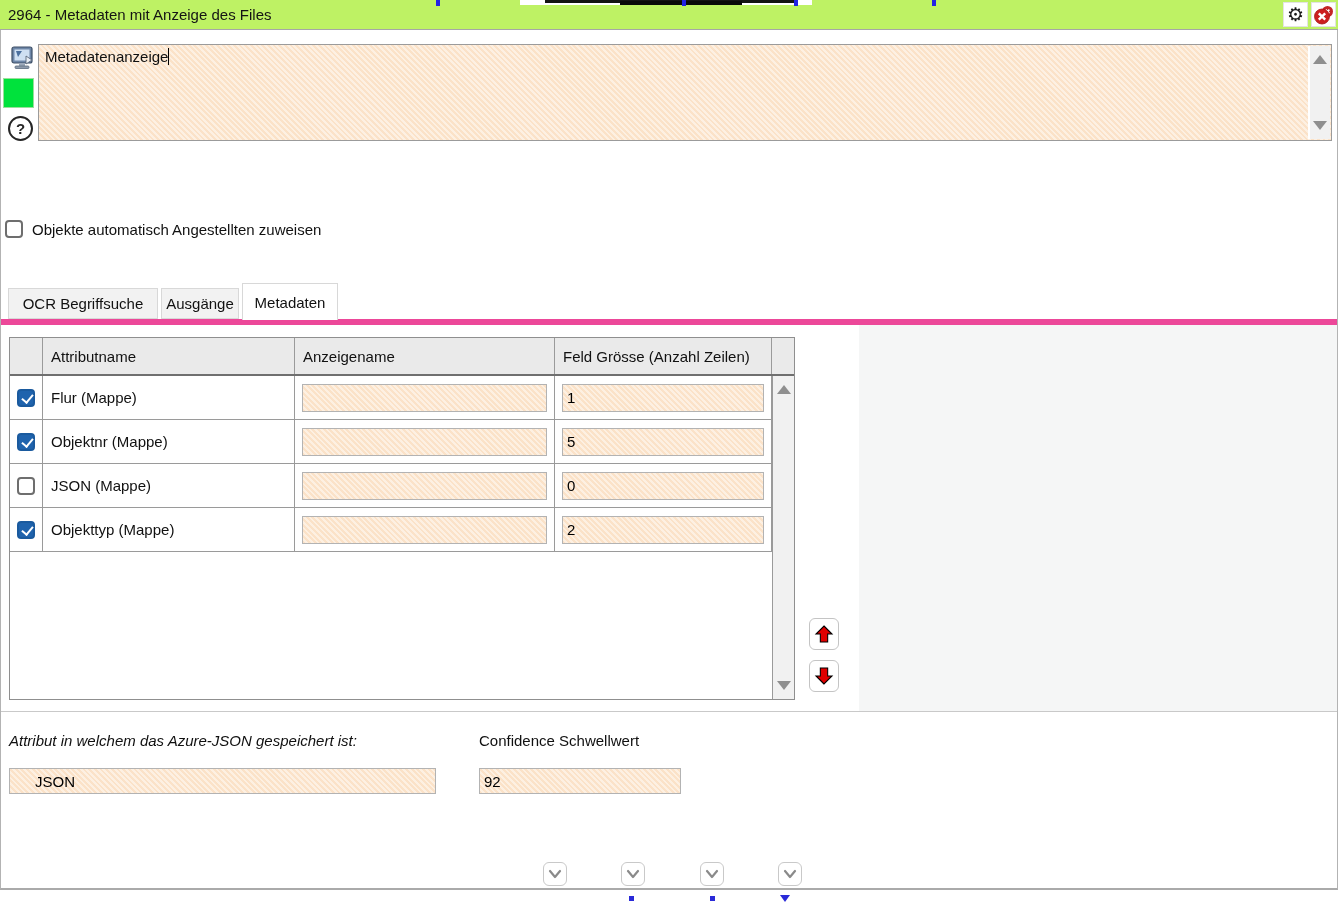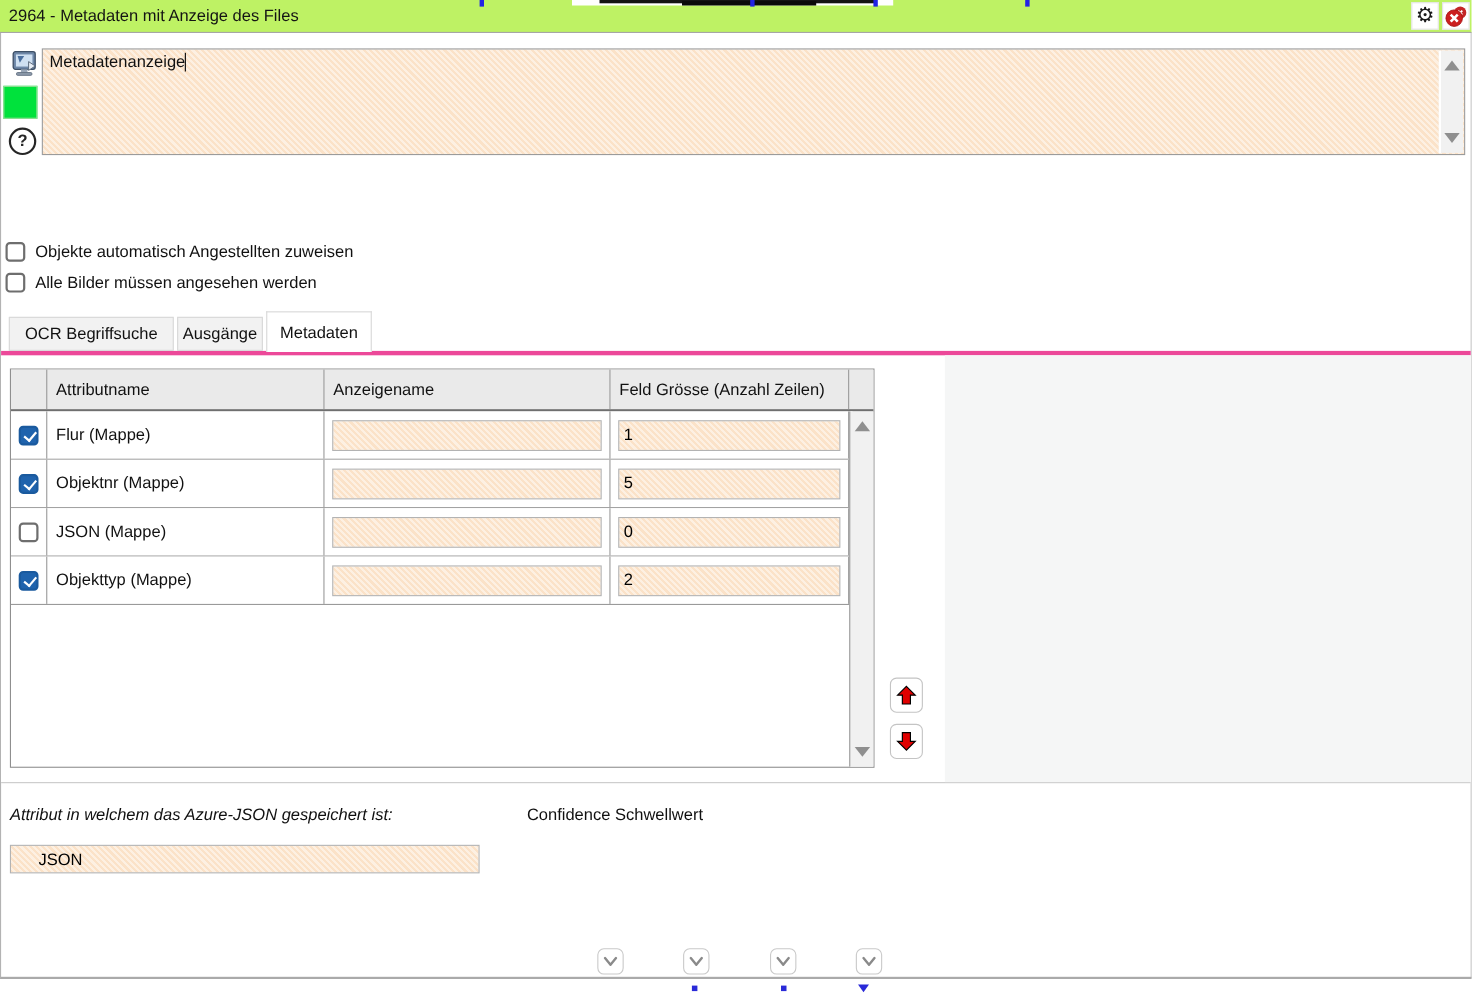--- a/index.html
+++ b/index.html
@@ -70,21 +70,21 @@
     transform:rotate(40deg); margin:1px 0 0 5px;
   }
   
   .tab {
     position:absolute; top:258px; height:31px; background:#f2f2f2; border:1px solid #d8d8d8;
     display:flex; align-items:center; justify-content:center; cursor:pointer; z-index:3;
   }
   .tab.active { top:253px; height:37px; background:#fff; border-bottom:none; z-index:4; }
   .tabpanel {
     position:absolute; left:0; top:289px; width:1336px; height:393px; background:#fff;
-    border-top:4px solid #ec4899; border-bottom:1px solid #c9c9c9;
+    border-top:6px solid #ec4899; border-bottom:1px solid #c9c9c9;
   }
   .tabpanel-right { position:absolute; left:858px; top:0; right:0; bottom:0; background:#f5f6f6; }
   
   .mtable {
     position:absolute; left:8px; top:12px; width:786px; height:363px;
     background:#fff; border:1px solid #8f8f8f;
   }
   .mt-header { display:flex; height:38px; background:#eaeaea; border-bottom:2px solid #6f6f6f; }
   .mt-header .cell { display:flex; align-items:center; padding-left:8px; }
   .cell { border-right:1px solid #9a9a9a; height:100%; }
@@ -176,24 +176,20 @@
       <div class="vscroll">
         <div class="tri-up"></div>
         <div class="tri-down"></div>
       </div>
     </div>
 
     <div class="opt-row" style="top:190px;">
       <span class="checkbox"></span>
       <span>Objekte automatisch Angestellten zuweisen</span>
     </div>
-    <div class="opt-row" style="top:218px;">
-      <span class="checkbox"></span>
-      <span>Alle Bilder müssen angesehen werden</span>
-    </div>
 
     <div class="tab" style="left:7px; width:150px;">
       <span>OCR Begriffsuche</span>
     </div>
     <div class="tab" style="left:160px; width:78px;">
       <span>Ausgänge</span>
     </div>
     <div class="tab active" style="left:241px; width:96px;">
       <span>Metadaten</span>
     </div>
@@ -274,20 +270,21 @@
         <svg width="20" height="20" viewBox="0 0 30 30">
           <path d="M15 27 L3 15 H9.5 V3 H20.5 V15 H27 Z" fill="#e00000" stroke="#000" stroke-width="1.6"></path>
         </svg>
       </div>
     </div>
 
     <span class="fld-label" style="left:8px; top:702px;font-style:italic;">Attribut in welchem das Azure-JSON gespeichert ist:</span>
     <span class="fld-label" style="left:478px; top:702px;">Confidence Schwellwert</span>
 
     <input class="fld-input hatch" style="left: 8px; top: 738px; width: 427px; padding-left: 25px;" value="JSON">
+    <input class="fld-input hatch" style="left: 478px; top: 738px; width: 202px;" value="92">
 
     <div class="chev-btn" style="left:542px;">
       <svg width="16" height="16" viewBox="0 0 16 16">
         <polyline points="3,5 8,11 13,5" fill="none" stroke="#8a8a8a" stroke-width="2.2" stroke-linecap="round" stroke-linejoin="round"></polyline>
       </svg>
     </div>
     <div class="chev-btn" style="left:620px;">
       <svg width="16" height="16" viewBox="0 0 16 16">
         <polyline points="3,5 8,11 13,5" fill="none" stroke="#8a8a8a" stroke-width="2.2" stroke-linecap="round" stroke-linejoin="round"></polyline>
       </svg>

